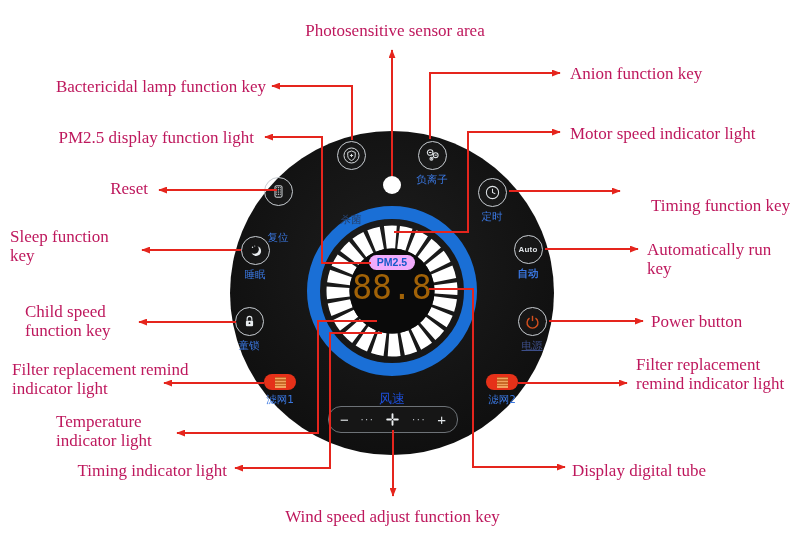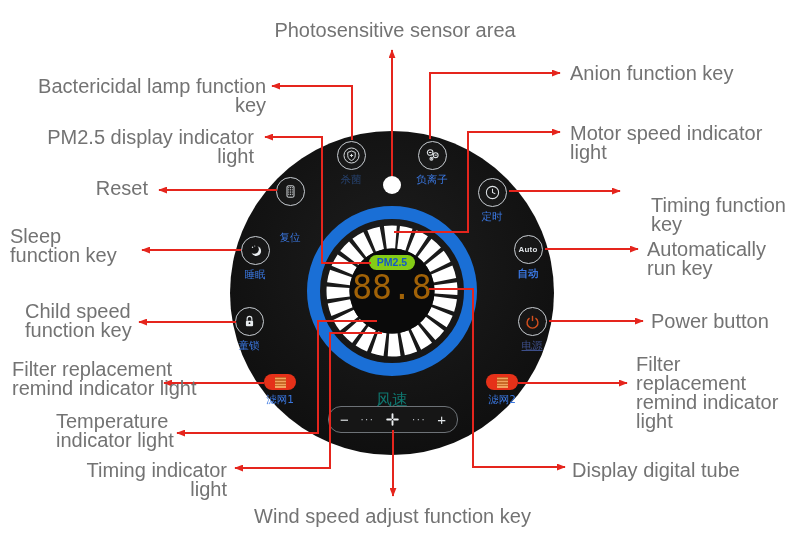--- a/index.html
+++ b/index.html
@@ -1,44 +1,44 @@
 <!DOCTYPE html>
 <html><head>
 <meta charset="utf-8">
 <style>
   html,body{margin:0;padding:0;background:#ffffff;}
   #stage{position:relative;width:790px;height:548px;background:#fff;overflow:hidden;
          font-family:"Liberation Sans", sans-serif;}
   .abs{position:absolute;}
   
-  .callout{position:absolute;font-size:20px;line-height:19px;color:#737373;z-index:6;}
+  .callout{position:absolute;font-size:17px;line-height:19px;color:#be185d;z-index:6;font-family:Liberation Serif, serif;}
   .c-right{text-align:right;}
   .c-center{text-align:center;}
   
   #panel{position:absolute;left:230px;top:131px;width:324px;height:324px;border-radius:50%;
          background:radial-gradient(circle at 50% 42%, #1e1e1e 0%, #131313 55%, #0b0b0b 100%);z-index:1;}
   svg.layer{position:absolute;left:0;top:0;z-index:2;pointer-events:none;}
   #arrows{z-index:5;}
   .pbtn{position:absolute;width:56px;display:flex;flex-direction:column;align-items:center;gap:3px;z-index:3;}
   .bicon{width:27px;height:27px;border:1.2px solid #c7ccd1;border-radius:50%;
          display:flex;align-items:center;justify-content:center;background:rgba(255,255,255,0.02);}
   .blab{font-size:10.5px;line-height:12px;color:#3a77e0;font-family:"DejaVu Sans",sans-serif;}
-  .blab.dim{color:#26406b;}
+  .blab.dim{color:#26406b;margin-top:40px;}
   .blab.pw{color:#3d4f8a;text-decoration:underline;}
   .autotext{font-size:8px;color:#dfe3e6;letter-spacing:0.2px;}
   .pill{position:absolute;width:32px;height:16px;border-radius:8px;background:#e63119;
         display:flex;align-items:center;justify-content:center;z-index:3;}
   .mesh{width:11px;height:11px;background:repeating-linear-gradient(0deg,#f2a35f 0 1.5px,#c96a28 1.5px 3px),
         repeating-linear-gradient(90deg,#f2a35f 0 1.5px,rgba(0,0,0,0) 1.5px 3px);}
-  .pm-pill{position:absolute;left:369px;top:255px;width:46px;height:15px;border-radius:8px;background:#84cc16;
+  .pm-pill{position:absolute;left:369px;top:255px;width:46px;height:15px;border-radius:8px;background:#f0abfc;
            text-align:center;font-size:10.5px;line-height:15px;font-weight:bold;color:#1459c8;z-index:4;}
   .digits{position:absolute;left:347px;top:270px;width:90px;text-align:center;z-index:4;
           font-family:"DejaVu Sans Mono",monospace;font-weight:normal;font-size:33px;line-height:36px;color:#a16207;}
   .sensor{position:absolute;left:383px;top:176px;width:18px;height:18px;border-radius:50%;background:#fff;z-index:3;}
-  .ws-label{position:absolute;left:362px;top:390px;width:60px;text-align:center;font-size:16px;color:#0f766e;
+  .ws-label{position:absolute;left:362px;top:390px;width:60px;text-align:center;font-size:13px;color:#1d4ed8;
             z-index:3;font-family:"DejaVu Sans",sans-serif;}
   .slider{position:absolute;left:328px;top:406px;width:130px;height:27px;border:1px solid #6d7277;border-radius:13px;
           background:#161616;display:flex;align-items:center;justify-content:space-between;
           padding:0 11px;box-sizing:border-box;z-index:3;}
   .s-minus,.s-plus{font-size:15px;color:#e2e6e9;line-height:15px;}
   .s-dots{font-size:11px;color:#b9bec3;letter-spacing:1px;line-height:11px;}
 </style>
 </head>
 <body>
 
@@ -75,21 +75,21 @@
           <line x1="7.8" y1="8.6" x2="10.8" y2="8.6"></line>
         <circle cx="15.6" cy="11.6" r="2.8"></circle>
           <line x1="14.3" y1="11.6" x2="16.9" y2="11.6"></line>
         <circle cx="10.8" cy="15.6" r="1.7"></circle>
           <circle cx="10.8" cy="15.6" r="0.4" fill="#dfe3e6"></circle>
       </svg>
     </div>
     <div class="blab">负离子</div>
   </div>
 
-  <div class="pbtn" style="left:262px;top:177px;gap:25px;">
+  <div class="pbtn" style="left:250px;top:177px;gap:25px;">
     <div class="bicon">
       <svg width="21" height="21" viewBox="0 0 24 24" fill="none" stroke="#dfe3e6" stroke-width="1.1">
         <rect x="8" y="5.5" width="8" height="13" rx="1.4"></rect>
         <path d="M9.5 7.5 h5 M9.5 9.5 h5 M9.5 11.5 h5 M9.5 13.5 h5 M9.5 15.5 h5" stroke-dasharray="1 1"></path>
       </svg>
     </div>
     <div class="blab">复位</div>
   </div>
 
   <div class="pbtn" style="left:227px;top:236px;align-items:center;">
@@ -188,21 +188,21 @@
       <polyline points="377,321 318,321 318,433 177,433" marker-end="url(#ah)"></polyline>
       <polyline points="382,333 330,333 330,468 235,468" marker-end="url(#ah)"></polyline>
       <polyline points="429,289 473,289 473,467 565,467" marker-end="url(#ah)"></polyline>
       <polyline points="393,430 393,496" marker-end="url(#ah)"></polyline>
     </g>
   </svg>
 
   <div class="callout c-center" style="left:250px;top:21px;width:290px;">Photosensitive sensor area</div>
   <div class="callout c-right" style="left:18px;top:77px;width:248px;">Bactericidal lamp function key</div>
   <div class="callout" style="left:570px;top:64px;width:210px;">Anion function key</div>
-  <div class="callout c-right" style="left:20px;top:128px;width:234px;">PM2.5 display indicator light</div>
+  <div class="callout c-right" style="left:20px;top:128px;width:234px;">PM2.5 display function light</div>
   <div class="callout" style="left:570px;top:124px;width:200px;">Motor speed indicator light</div>
   <div class="callout c-right" style="left:48px;top:179px;width:100px;">Reset</div>
   <div class="callout" style="left:651px;top:180px;width:150px;margin-top:16px;">Timing function key</div>
   <div class="callout" style="left:10px;top:227px;width:125px;">Sleep function key</div>
   <div class="callout" style="left:647px;top:240px;width:140px;">Automatically run key</div>
   <div class="callout" style="left:25px;top:302px;width:112px;">Child speed function key</div>
   <div class="callout" style="left:651px;top:312px;width:135px;">Power button</div>
   <div class="callout" style="left:12px;top:360px;width:216px;">Filter replacement remind indicator light</div>
   <div class="callout" style="left:636px;top:355px;width:152px;">Filter replacement remind indicator light</div>
   <div class="callout" style="left:56px;top:412px;width:125px;">Temperature indicator light</div>

